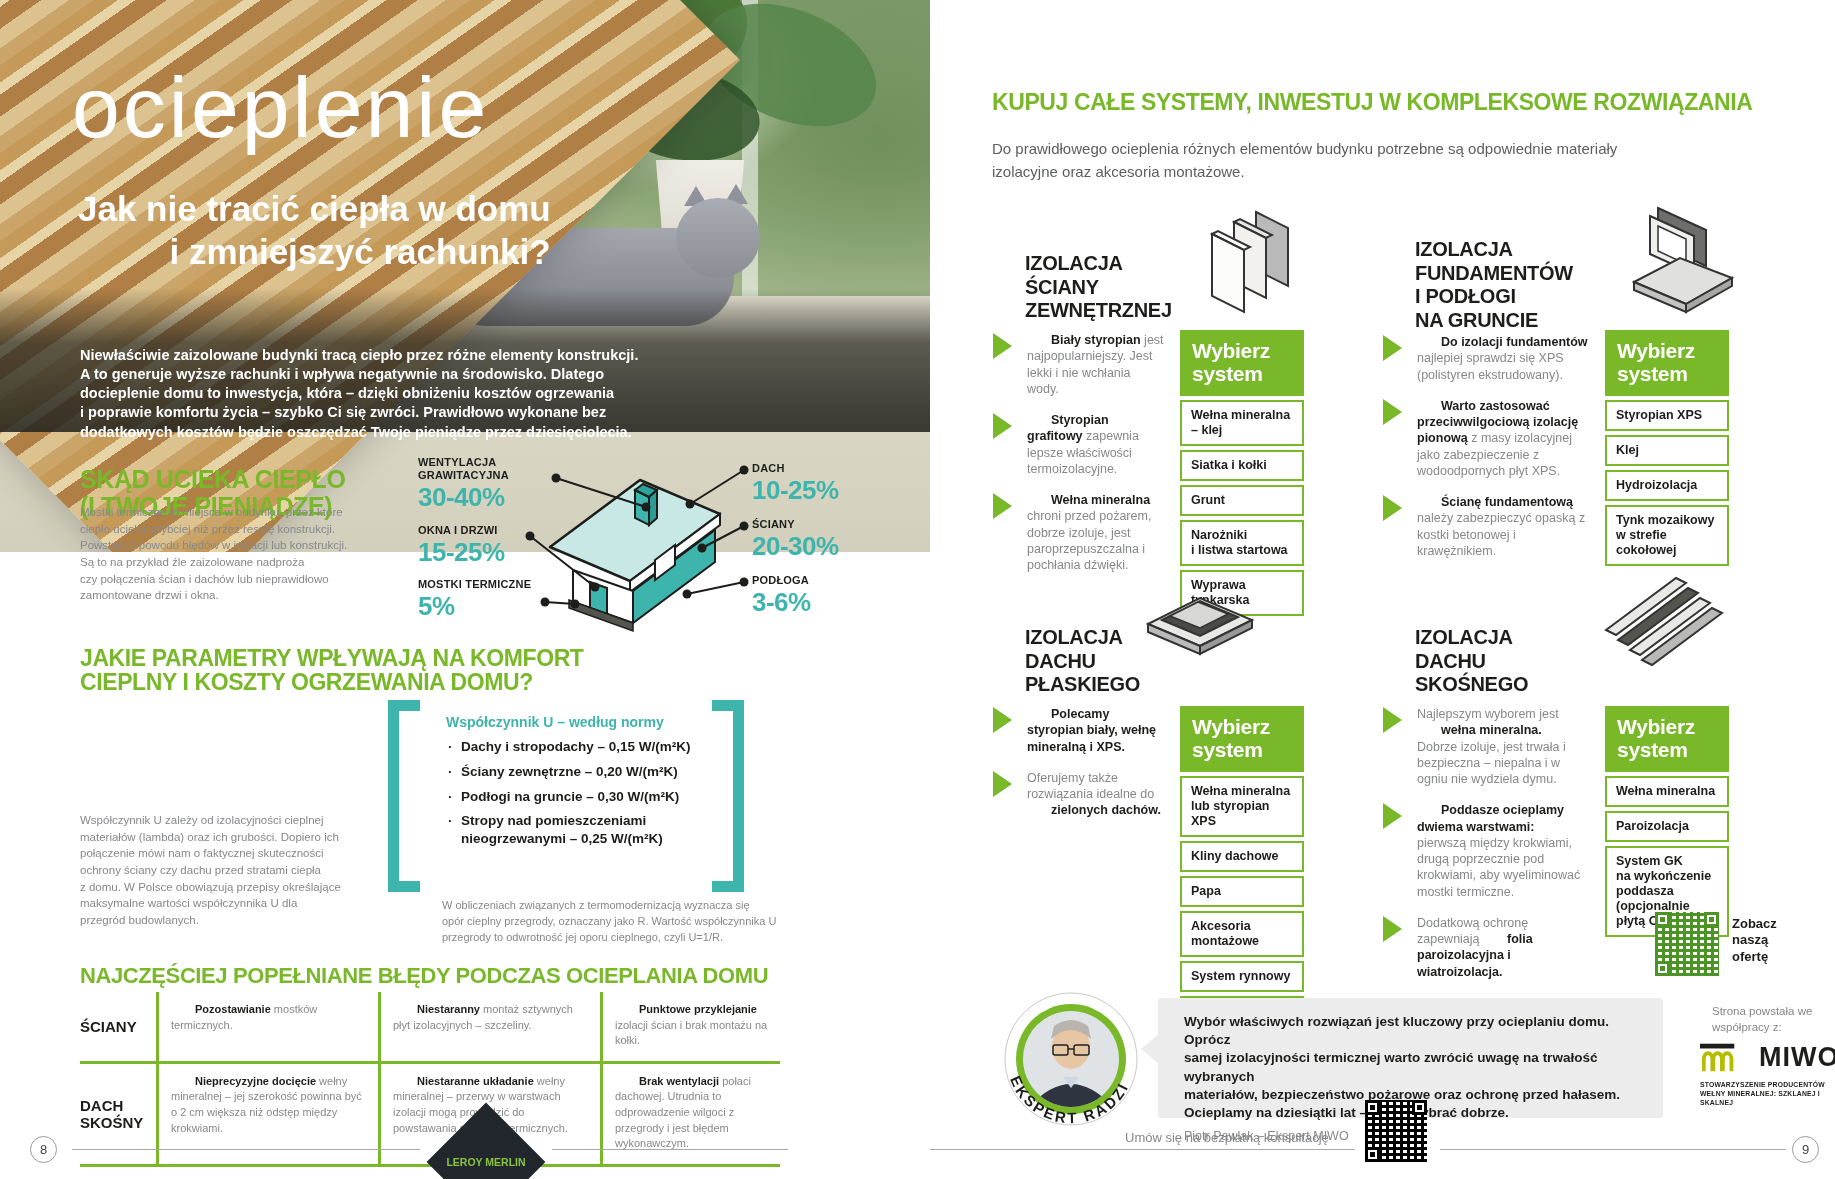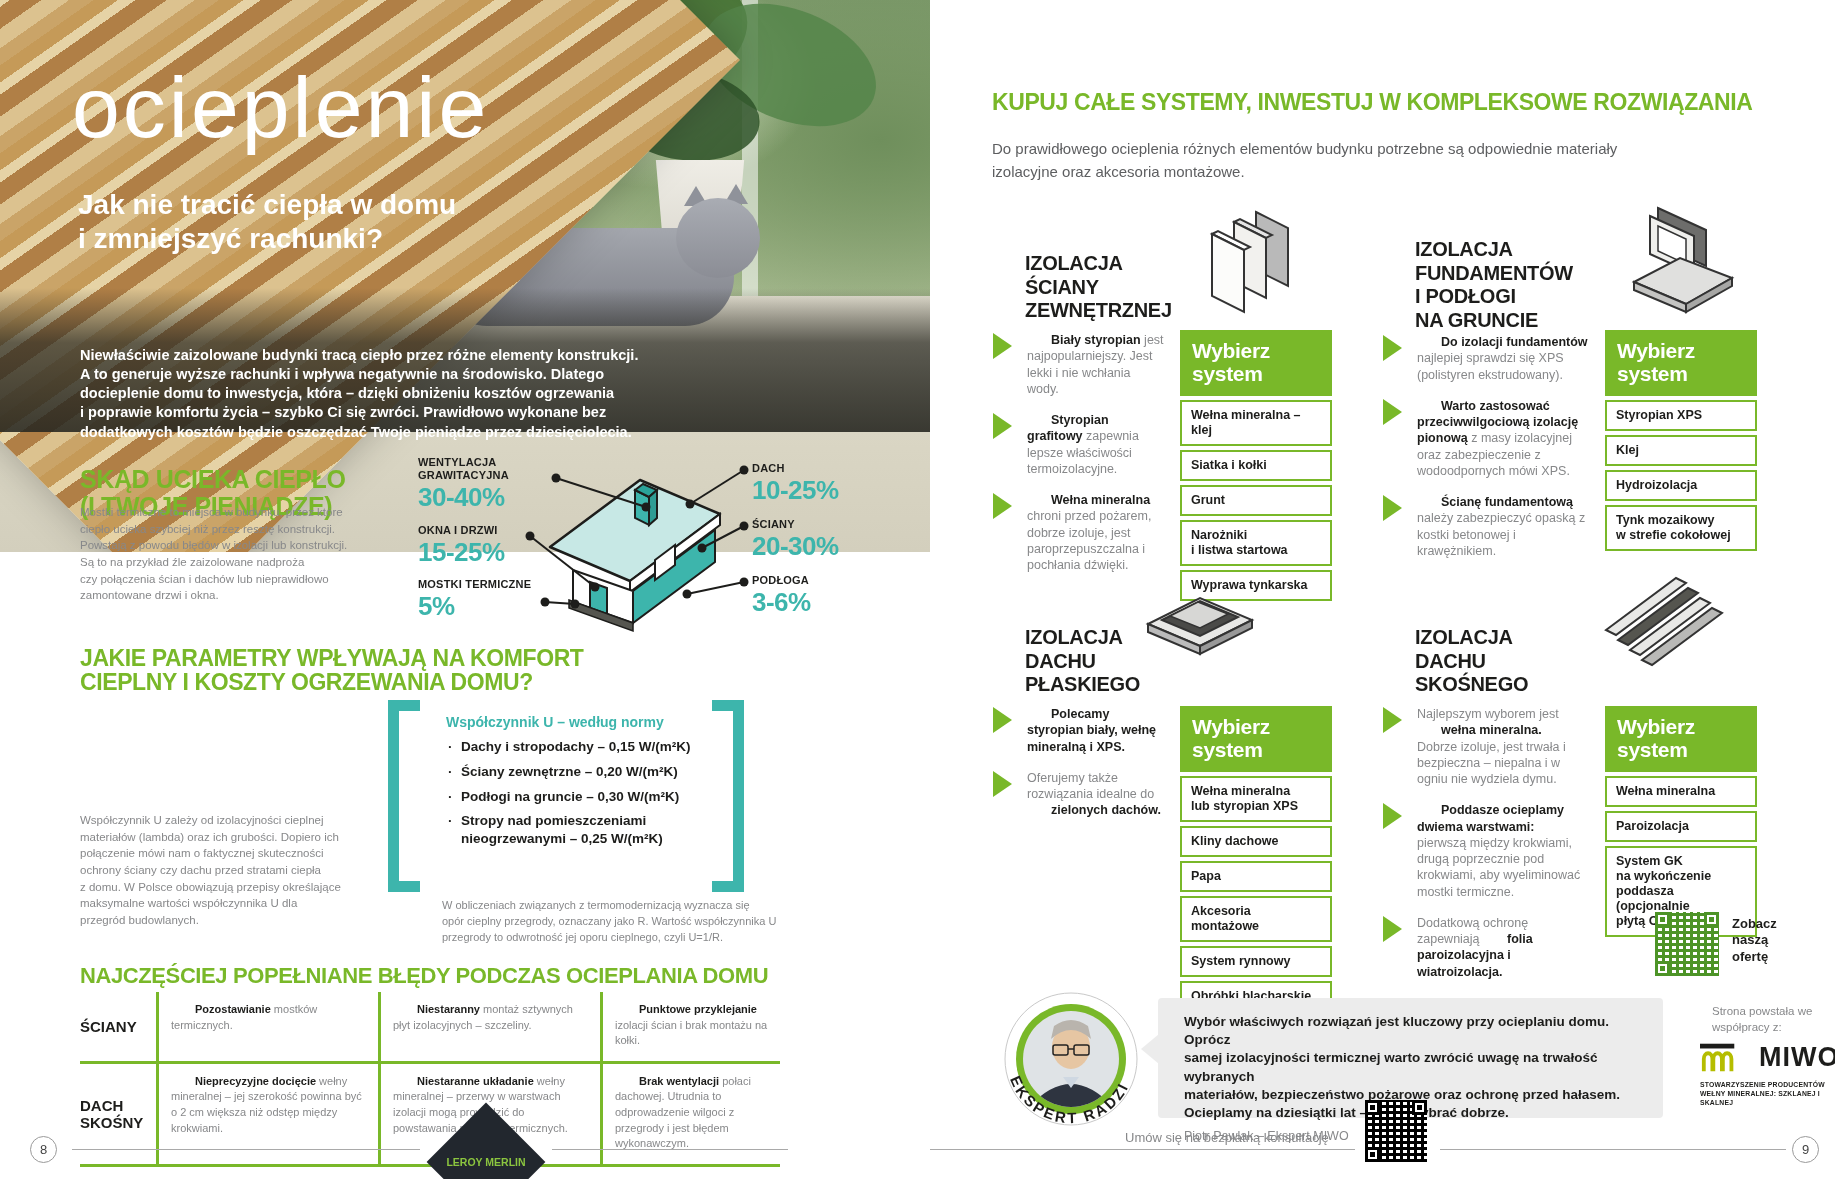--- a/index.html
+++ b/index.html
@@ -30,21 +30,21 @@
   .cat-ear { width:0; height:0; border-left:12px solid transparent; border-right:12px solid transparent;
              border-bottom:20px solid #8f929a; }
   .wool-diamond { left:-216px; top:-336px; width:792px; height:792px; transform:rotate(45deg);
     background:
       linear-gradient(135deg, rgba(92,55,18,.35) 0%, rgba(92,55,18,0) 45%),
       repeating-linear-gradient(100deg, #c59a58 0 14px, #e6d3a6 14px 24px, #b07f46 24px 42px, #dcc28f 42px 58px, #caa468 58px 72px);
     box-shadow:0 0 40px rgba(0,0,0,.25); }
   .hero-shade { left:0; top:288px; width:930px; height:144px;
     background:linear-gradient(180deg, rgba(45,45,38,0) 0%, rgba(45,45,38,.72) 38%, rgba(38,38,32,.88) 100%); }
   .hero-title { left:72px; top:58px; font-size:86px; font-weight:400; color:#fff; letter-spacing:3px; }
-  .hero-sub { left:78px; top:188px; font-size:28px; font-weight:bold; color:#fff; line-height:1.22; }
+  .hero-sub { left:78px; top:188px; font-size:35px; font-weight:bold; color:#fff; line-height:1.22;text-align:right; }
   .hero-intro { left:80px; top:338px; font-size:14.5px; font-weight:bold; color:#fff; line-height:1.32;margin-top:8px; }
 
   
   .green-h { color:#79b829; font-weight:bold; letter-spacing:-0.4px; line-height:1.06; }
   .gray-p { color:#87888a; font-size:11.5px; line-height:1.45; }
   .lead-p { font-size:17px; font-weight:bold; line-height:1.33; color:#1d1d1b; }
 
   
   .hl-name { font-size:11px; font-weight:bold; color:#1d1d1b; line-height:1.15; letter-spacing:.2px; }
   .hl-val  { font-size:26px; font-weight:bold; color:#3db5ac; letter-spacing:-.5px; }
@@ -66,21 +66,21 @@
   .mt-cell { border-left:3px solid #79b829; padding:10px 12px 12px; font-size:11px; line-height:1.42; color:#87888a; }
   .mt-cell.c1,.mt-cell.c2 { width:222px; } .mt-cell.c3 { width:180px; }
 
   
   .qtitle { font-size:20px; font-weight:bold; line-height:1.18; letter-spacing:-.3px; }
   .bullets { width:140px; font-size:12.5px; line-height:1.3; color:#87888a; }
   .brow { position:relative; margin-bottom:15px; }
   .arr { position:absolute; left:-34px; top:1px; width:0; height:0;
          border-left:19px solid #79b829; border-top:13px solid transparent; border-bottom:13px solid transparent; }
   .seg-bold { color:#1d1d1b; font-weight:bold;padding-left:24px; }
-  .choose { width:152px; }
+  .choose { width:124px; }
   .choose-head { background:#79b829; color:#fff; font-weight:bold; font-size:21px; line-height:1.1;
                  padding:9px 12px 11px; letter-spacing:-.3px; }
   .ch-item { border:2px solid #79b829; margin-top:4px; padding:6px 9px; font-weight:bold; font-size:12.5px;
              line-height:1.2; background:#fff; }
 
   
   .qr { position:absolute;
         background-image: repeating-linear-gradient(0deg,#000 0 3px, transparent 3px 6px),
                           repeating-linear-gradient(90deg,#000 0 3px, #fff 3px 7px); }
   .qr .f { position:absolute; width:15px; height:15px; border:3px solid #000; background:#fff; }
@@ -280,21 +280,21 @@
     <polygon points="6,80 58,102 104,76 52,56" fill="#e0e0de" stroke="#333" stroke-width="2"></polygon>
     <polygon points="6,80 58,102 58,110 6,88" fill="#c4c4c2" stroke="#333" stroke-width="2"></polygon>
     <polygon points="58,102 104,76 104,84 58,110" fill="#a7a7a5" stroke="#333" stroke-width="2"></polygon>
   </svg>
   <div class="abs qtitle pre" style="left:1415px;top:238px">IZOLACJA
 FUNDAMENTÓW
 I PODŁOGI
 NA GRUNCIE</div>
   <div class="abs bullets" style="left:1417px;top:334px;width:172px">
     <div class="brow"><span class="arr"></span><span><span class="seg-bold">Do izolacji fundamentów</span><span> najlepiej sprawdzi się XPS (polistyren ekstrudowany).</span></span></div>
-    <div class="brow"><span class="arr"></span><span><span class="seg-bold">Warto zastosować przeciwwilgociową izolację pionową</span><span> z masy izolacyjnej oraz zabezpieczenie z wodoodpornych mówi XPS.</span></span></div>
+    <div class="brow"><span class="arr"></span><span><span class="seg-bold">Warto zastosować przeciwwilgociową izolację pionową</span><span> z masy izolacyjnej jako zabezpieczenie z wodoodpornych płyt XPS.</span></span></div>
     <div class="brow"><span class="arr"></span><span><span class="seg-bold">Ścianę fundamentową</span><span> należy zabezpieczyć opaską z kostki betonowej i krawężnikiem.</span></span></div>
   </div>
   <div class="abs choose" style="left:1605px;top:330px">
     <div class="choose-head pre">Wybierz
 system</div>
     <div class="ch-item pre">Styropian XPS</div>
     <div class="ch-item pre">Klej</div>
     <div class="ch-item pre">Hydroizolacja</div>
     <div class="ch-item pre">Tynk mozaikowy
 w strefie cokołowej</div>

